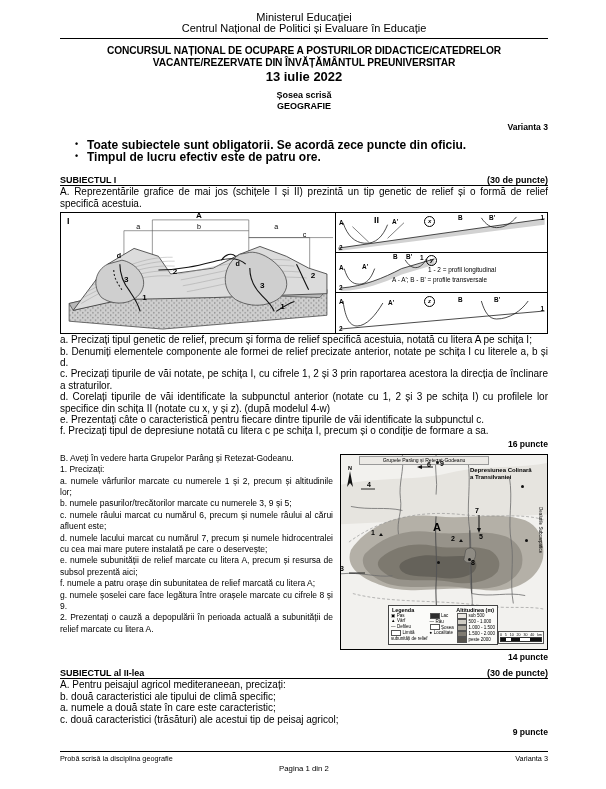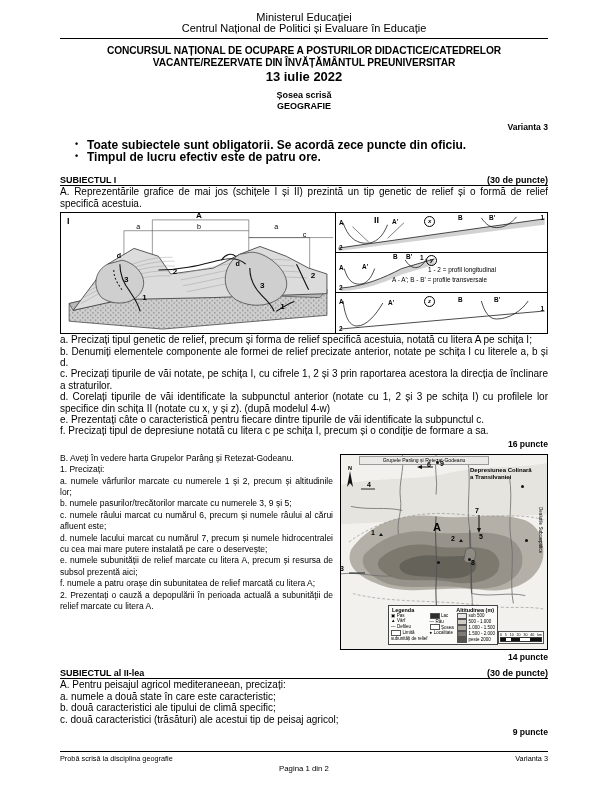--- a/index.html
+++ b/index.html
@@ -605,32 +605,33 @@
 
     <div class="b-flow">
       <div>B. Aveți în vedere harta Grupelor Parâng și Retezat-Godeanu.</div>
       <div>1. Precizați:</div>
       <div>a. numele vârfurilor marcate cu numerele 1 și 2, precum și altitudinile lor;</div>
       <div>b. numele pasurilor/trecătorilor marcate cu numerele 3, 9 și 5;</div>
       <div>c. numele râului marcat cu numărul 6, precum și numele râului al cărui afluent este;</div>
       <div>d. numele lacului marcat cu numărul 7, precum și numele hidrocentralei cu cea mai mare putere instalată pe care o deservește;</div>
       <div>e. numele subunității de relief marcate cu litera A, precum și resursa de subsol prezentă aici;</div>
       <div>f. numele a patru orașe din subunitatea de relief marcată cu litera A;</div>
+      <div>g. numele șoselei care face legătura între orașele marcate cu cifrele 8 și 9.</div>
       <div>2. Prezentați o cauză a depopulării în perioada actuală a subunității de relief marcate cu litera A.</div>
     </div>
     <div class="pts-right" style="clear:both;">14 puncte</div>
   </div>
 
   <div class="subject-head" style="margin-top:6px;gap:41px;">
     <span>SUBIECTUL al II-lea</span>
     <span class="pts">(30 de puncte)</span>
   </div>
   <div class="para">A. Pentru peisajul agricol mediteraneean, precizați:</div>
+  <div class="para">b. două caracteristici ale tipului de climă specific;</div>
   <div class="para">a. numele a două state în care este caracteristic;</div>
-  <div class="para">b. două caracteristici ale tipului de climă specific;</div>
   <div class="para">c. două caracteristici (trăsături) ale acestui tip de peisaj agricol;</div>
   <div class="pts-right">9 puncte</div>
 
   <div class="footer">
     <div class="footer-rule"></div>
     <div class="footer-line">
       <span>Probă scrisă la disciplina geografie</span>
       <span>Varianta 3</span>
     </div>
     <div class="footer-center">Pagina 1 din 2</div>

